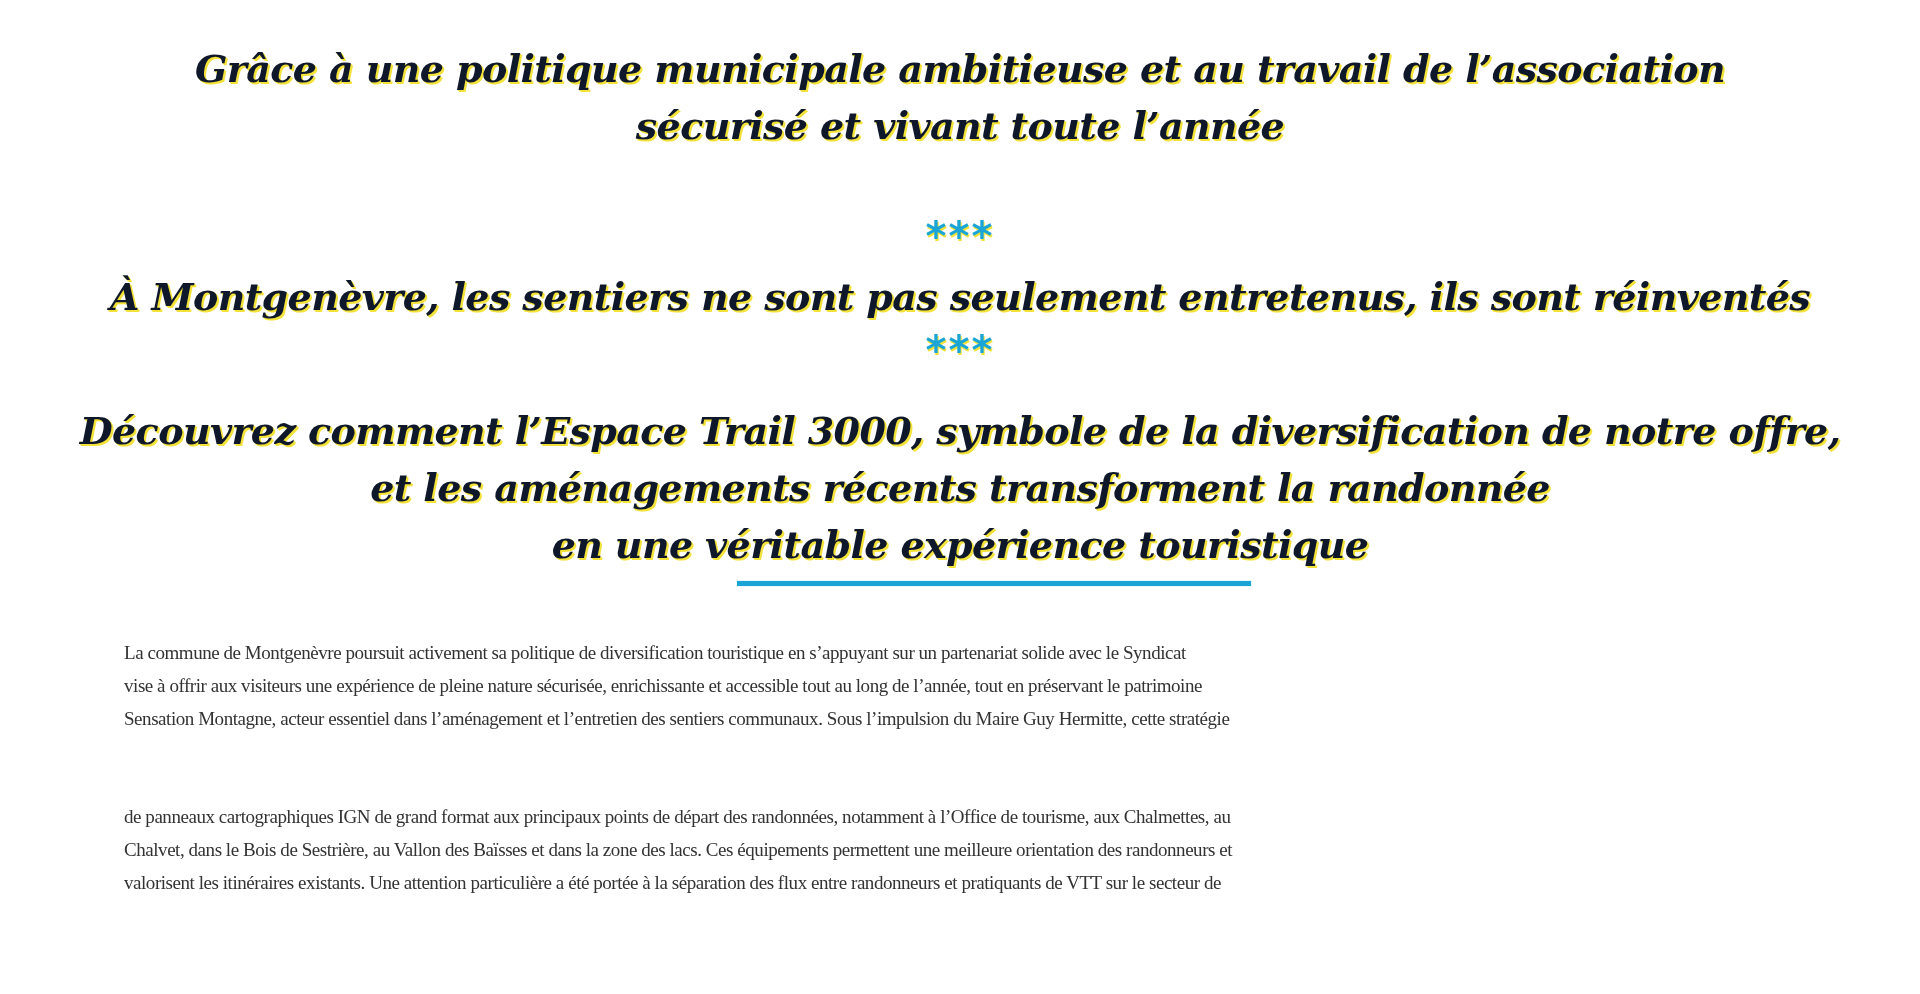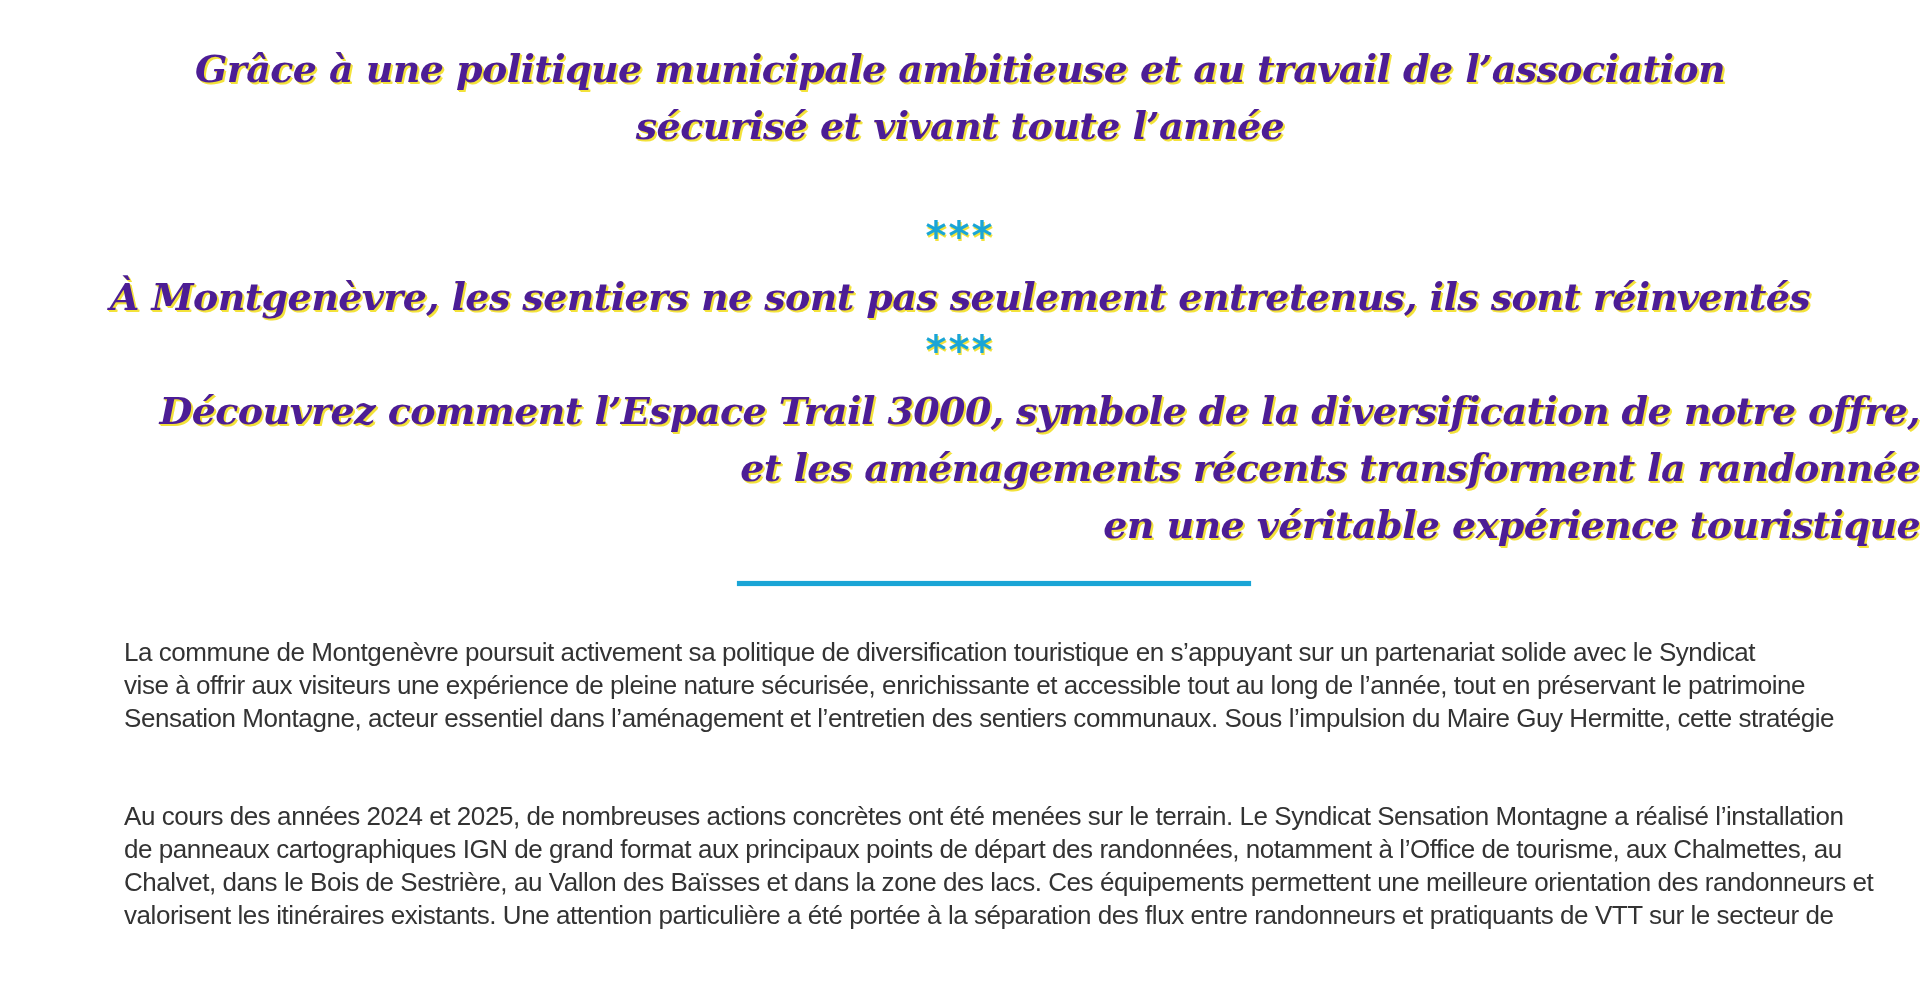--- a/index.html
+++ b/index.html
@@ -20,34 +20,34 @@
       height: 994px;
     }
     .headline-block {
       position: absolute;
       left: 0;
       width: 1920px;
       text-align: center;
       font-family: "DejaVu Serif", "Liberation Serif", serif;
       font-style: italic;
       font-weight: bold;
-      color: #4c1d95;
+      color: #0f172a;
       font-size: 38px;
       letter-spacing: -0.6px;
       text-shadow: 2px 2px 0 #f3e23a, 1px 1px 0 #f3e23a;
     }
     .headline-block .line {
       display: block;
       height: 57px;
       line-height: 57px;
       white-space: nowrap;
     }
     .h1 { top: 40px; }
     .h2 { top: 268px; }
-    .h3 { top: 382px; text-align: right; }
+    .h3 { top: 402px; }
     .stars {
       position: absolute;
       left: 0;
       width: 1920px;
       text-align: center;
       font-family: "DejaVu Sans", sans-serif;
       font-weight: bold;
       font-size: 40px;
       line-height: 40px;
       height: 40px;
@@ -63,22 +63,22 @@
       top: 581px;
       width: 514px;
       height: 5px;
       background: #1aa5d6;
       box-shadow: 0 0 1px #7fd6f2;
     }
     .body-text {
       position: absolute;
       left: 124px;
       width: 1700px;
-      font-family: Liberation Sans, sans-serif;
-      font-size: 26px;
+      font-family: Liberation Serif, serif;
+      font-size: 19px;
       letter-spacing: -0.45px;
       color: #333333;
       line-height: 33px;
       margin: 0;
     }
     .body-text .bline {
       display: block;
       white-space: nowrap;
       height: 33px;
     }
@@ -111,19 +111,18 @@
 
   <div class="rule"></div>
 
   <p class="body-text p1">
     <span class="bline">La commune de Montgenèvre poursuit activement sa politique de diversification touristique en s’appuyant sur un partenariat solide avec le Syndicat</span>
     <span class="bline">vise à offrir aux visiteurs une expérience de pleine nature sécurisée, enrichissante et accessible tout au long de l’année, tout en préservant le patrimoine</span>
     <span class="bline">Sensation Montagne, acteur essentiel dans l’aménagement et l’entretien des sentiers communaux. Sous l’impulsion du Maire Guy Hermitte, cette stratégie</span>
   </p>
 
   <p class="body-text p2">
-    <span class="bline">Au cours des années 2024 et 2025, de nombreuses actions concrètes ont été menées sur le terrain. Le Syndicat Sensation Montagne a réalisé l’installation</span>
     <span class="bline">de panneaux cartographiques IGN de grand format aux principaux points de départ des randonnées, notamment à l’Office de tourisme, aux Chalmettes, au</span>
     <span class="bline">Chalvet, dans le Bois de Sestrière, au Vallon des Baïsses et dans la zone des lacs. Ces équipements permettent une meilleure orientation des randonneurs et</span>
     <span class="bline">valorisent les itinéraires existants. Une attention particulière a été portée à la séparation des flux entre randonneurs et pratiquants de VTT sur le secteur de</span>
   </p>
 
 </div>
 
 </body></html>

